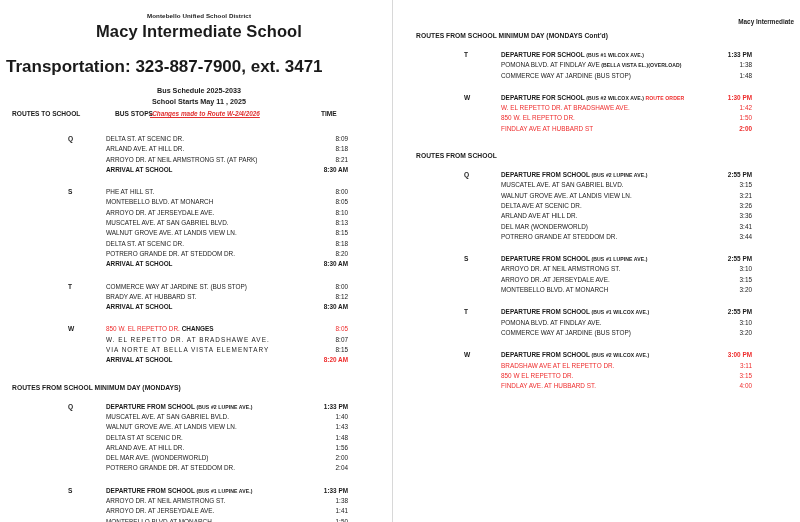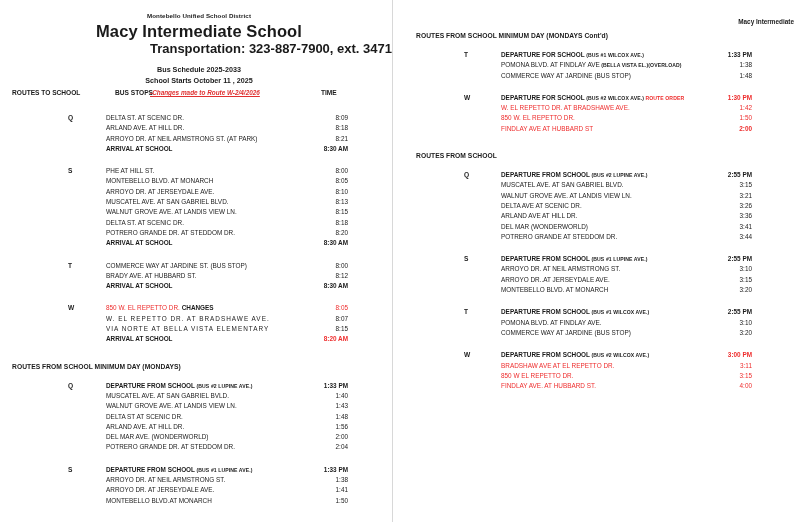--- a/index.html
+++ b/index.html
@@ -51,24 +51,24 @@
     margin-top: 12px;
   }
   .school-name {
     text-align: center;
     font-size: 16.5px;
     font-weight: bold;
     letter-spacing: .1px;
     margin-top: 3px;
   }
   .transportation {
-    text-align: right;
-    font-size: 13px;
-    font-weight: bold;
-    margin-top: 0;
+    text-align: left;
+    font-size: 17px;
+    font-weight: bold;
+    margin-top: 16px;
   }
   .busline {
     text-align: center;
     font-size: 7.2px;
     font-weight: bold;
     margin-top: 9px;
   }
   .startline {
     text-align: center;
     font-size: 7.2px;
@@ -156,21 +156,21 @@
 
 <div class="page">
   <div class="vrule"></div>
 
   <div class="col col-left">
 
     <div class="district">Montebello Unified School District</div>
     <div class="school-name">Macy Intermediate School</div>
     <div class="transportation">Transportation: 323-887-7900, ext. 3471</div>
     <div class="busline">Bus Schedule 2025-2033</div>
-    <div class="startline">School Starts October 11 , 2025</div>
+    <div class="startline">School Starts May 11 , 2025</div>
 
     <div class="colhead">
       <span class="ch-routes">ROUTES TO SCHOOL</span>
       <span class="ch-stops">BUS STOPS</span>
       <span class="ch-note">-Changes made to Route W-2/4/2026</span>
       <span class="ch-time">TIME</span>
     </div>
 
     <div id="left-routes-to-school">
         <div class="route-group">

